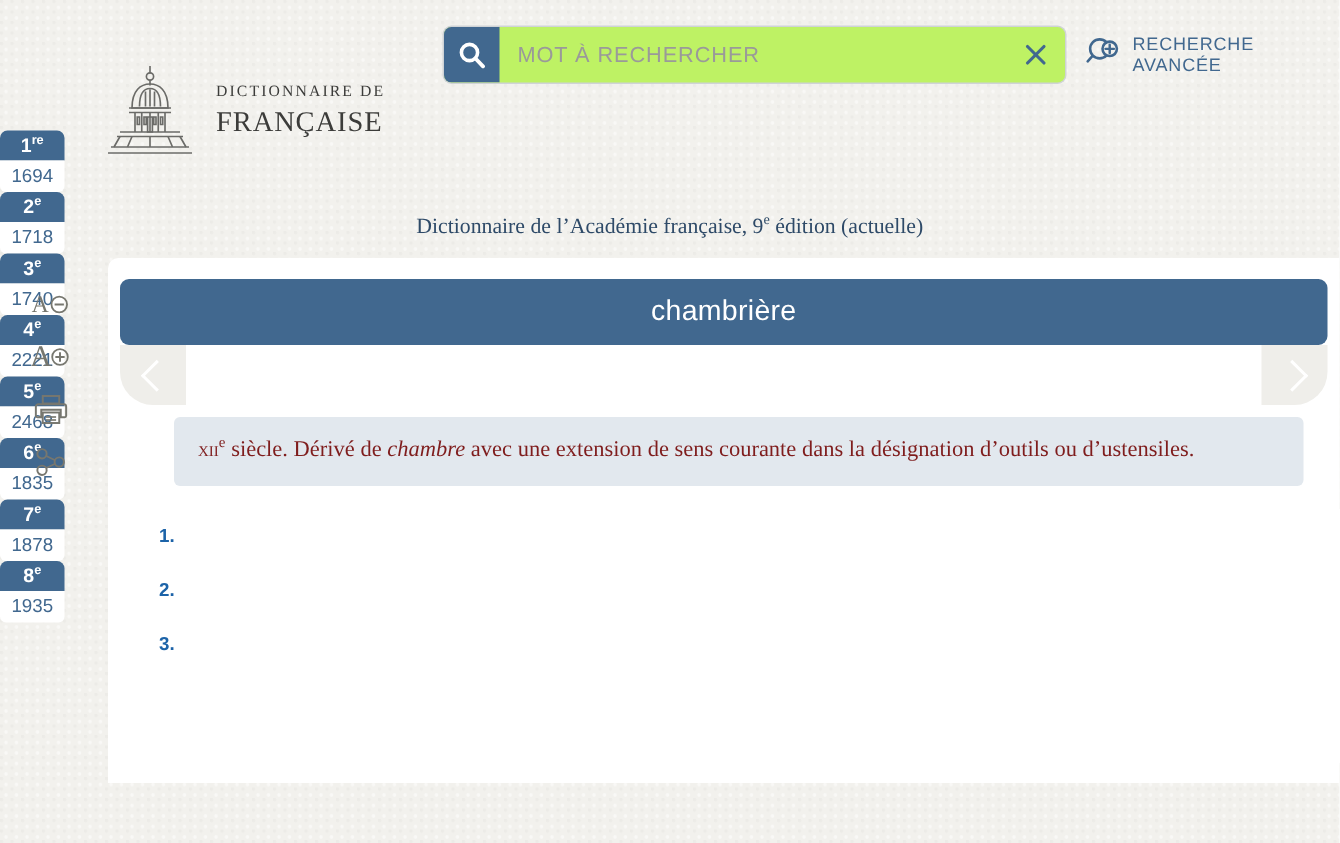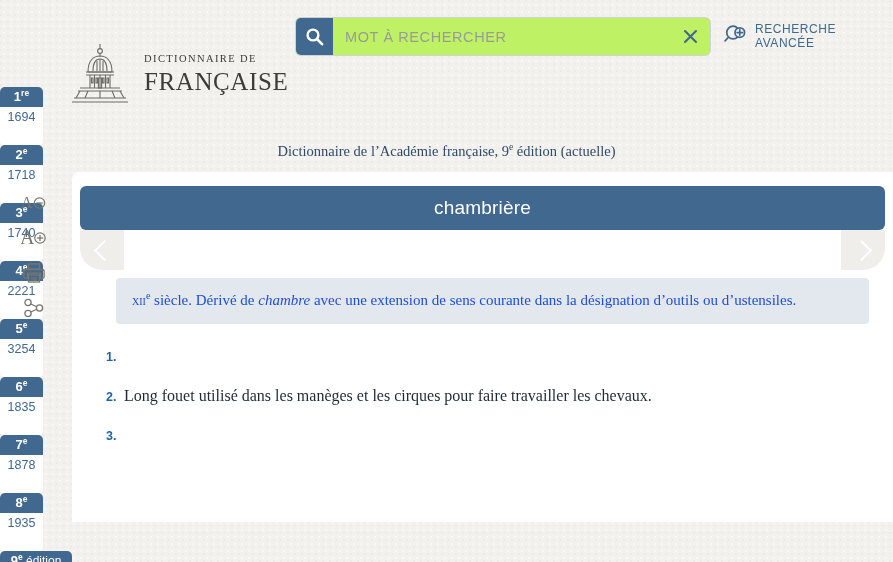--- a/index.html
+++ b/index.html
@@ -49,21 +49,21 @@
     font-size: 10.5px;
     letter-spacing: 1.4px;
     margin-bottom: 4px;
   }
   .brand-line2 {
     font-size: 19px;
     letter-spacing: 0.6px;
     margin-bottom: 2px;
   }
   .brand-line3 {
-    font-size: 25px;
+    font-size: 19px;
     letter-spacing: 0.6px;
   }
 
   .search-wrap {
     position: absolute;
     left: 296px;
     top: 18px;
     width: 414px;
     height: 37px;
     display: flex;
@@ -155,21 +155,21 @@
   }
   .ed-top sup {
     font-size: 8.5px;
     font-weight: bold;
     vertical-align: super;
     line-height: 0;
   }
   .ed-bot {
     background: #ffffff;
     color: #41688f;
-    height: 38px;
+    height: 21px;
     line-height: 21px;
     font-size: 12.5px;
     border-radius: 0 0 4px 4px;
   }
   .ed-tab.current {
     width: 72px;
   }
   .ed-tab.current .ed-top {
     font-size: 12px;
     font-weight: normal;
@@ -289,21 +289,21 @@
   }
 
   .etym {
     margin-left: 22px;
     background: #e2e8ee;
     border-radius: 4px;
     padding: 11px 8px 12px 16px;
     font-family: "Liberation Serif", serif;
     font-size: 15px;
     line-height: 1.48;
-    color: #1d4ed8;
+    color: #7f1d1d;
   }
   .etym i { font-style: italic; }
   .sc { font-variant: small-caps; font-size: 14px; }
   .etym sup { font-size: 10px; vertical-align: super; line-height: 0; }
 
   .senses {
     margin-top: 26px;
     margin-left: 12px;
   }
   .sense {
@@ -414,37 +414,33 @@
     <div class="ed-tab">
       <div class="ed-top"><span>3</span><sup>e</sup></div>
       <div class="ed-bot">1740</div>
     </div>
     <div class="ed-tab">
       <div class="ed-top"><span>4</span><sup>e</sup></div>
       <div class="ed-bot">2221</div>
     </div>
     <div class="ed-tab">
       <div class="ed-top"><span>5</span><sup>e</sup></div>
-      <div class="ed-bot">3254</div>
+      <div class="ed-bot">2468</div>
     </div>
     <div class="ed-tab">
       <div class="ed-top"><span>6</span><sup>e</sup></div>
       <div class="ed-bot">1835</div>
     </div>
     <div class="ed-tab">
       <div class="ed-top"><span>7</span><sup>e</sup></div>
       <div class="ed-bot">1878</div>
     </div>
     <div class="ed-tab">
       <div class="ed-top"><span>8</span><sup>e</sup></div>
       <div class="ed-bot">1935</div>
-    </div>
-    <div class="ed-tab current">
-      <div class="ed-top"><b>9</b><sup>e</sup> <span>édition</span></div>
-      <div class="ed-bot">ACTUELLE</div>
     </div>
   </div>
 
 <div class="subtitle">
   <span>Dictionnaire de l’Académie française, 9</span><sup>e</sup><span> édition (actuelle)</span>
 </div>
 
 <div class="sidebar">
   <div class="side-btn">
     <svg width="26" height="22" viewBox="0 0 26 22">
@@ -498,20 +494,19 @@
     <div class="etym">
       <span class="sc">xii</span><sup>e</sup><span> siècle. Dérivé de </span><i>chambre</i><span> avec une extension de sens courante dans la désignation d’outils ou d’ustensiles.</span>
     </div>
 
     <div class="senses" id="senses">
         <div class="sense">
           <span class="sense-num">1.</span>
         </div>
         <div class="sense">
           <span class="sense-num">2.</span>
-          <span class="sense-body"><span>Long fouet utilisé dans les manèges et les cirques pour faire travailler les chevaux.</span></span>
         </div>
         <div class="sense">
           <span class="sense-num">3.</span>
         </div>
       </div>
   </div>
 </div>
 
 </body></html>

